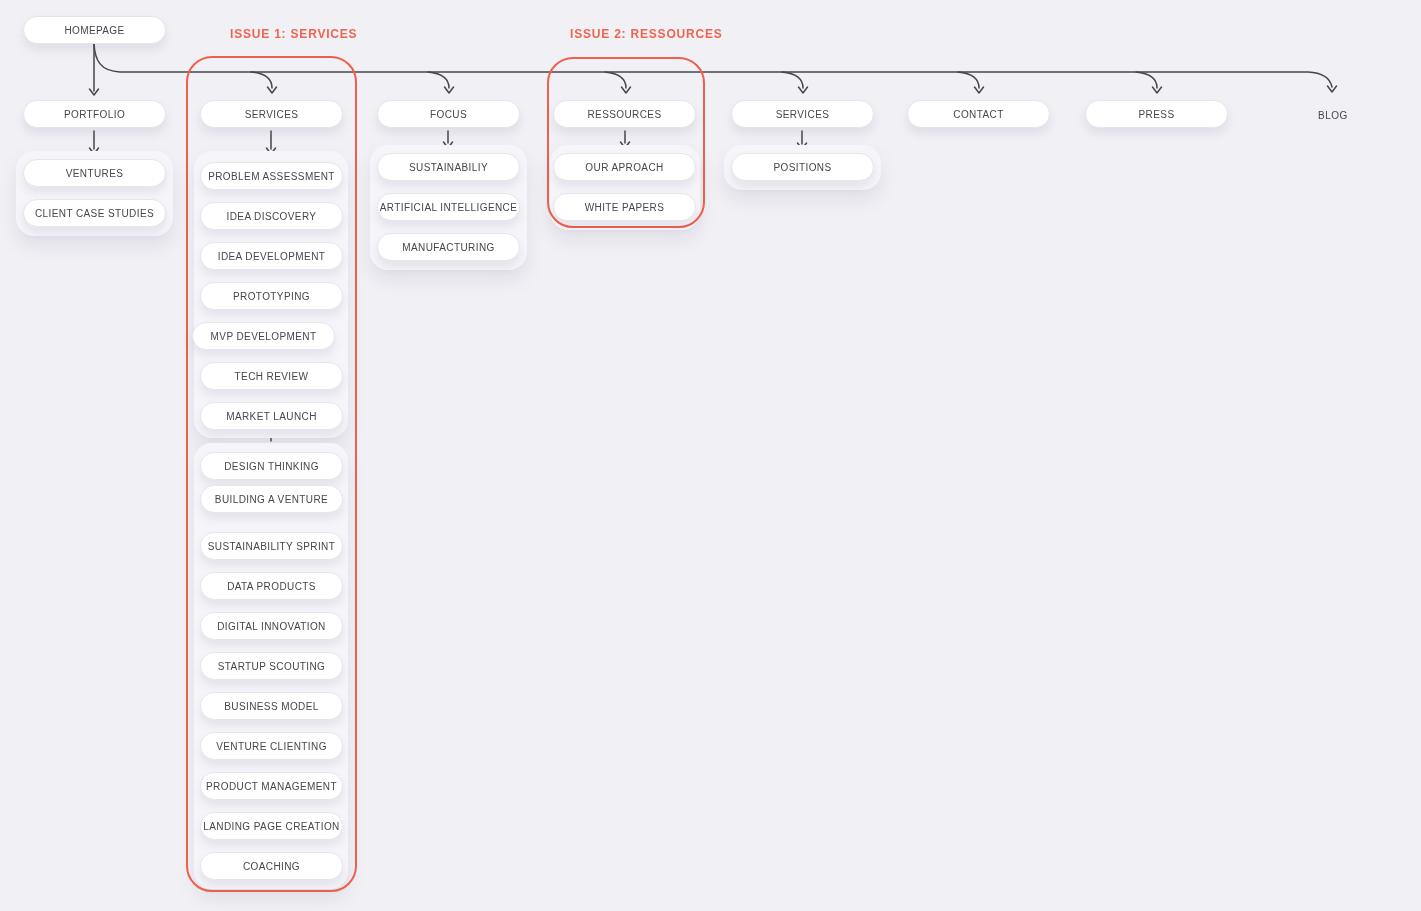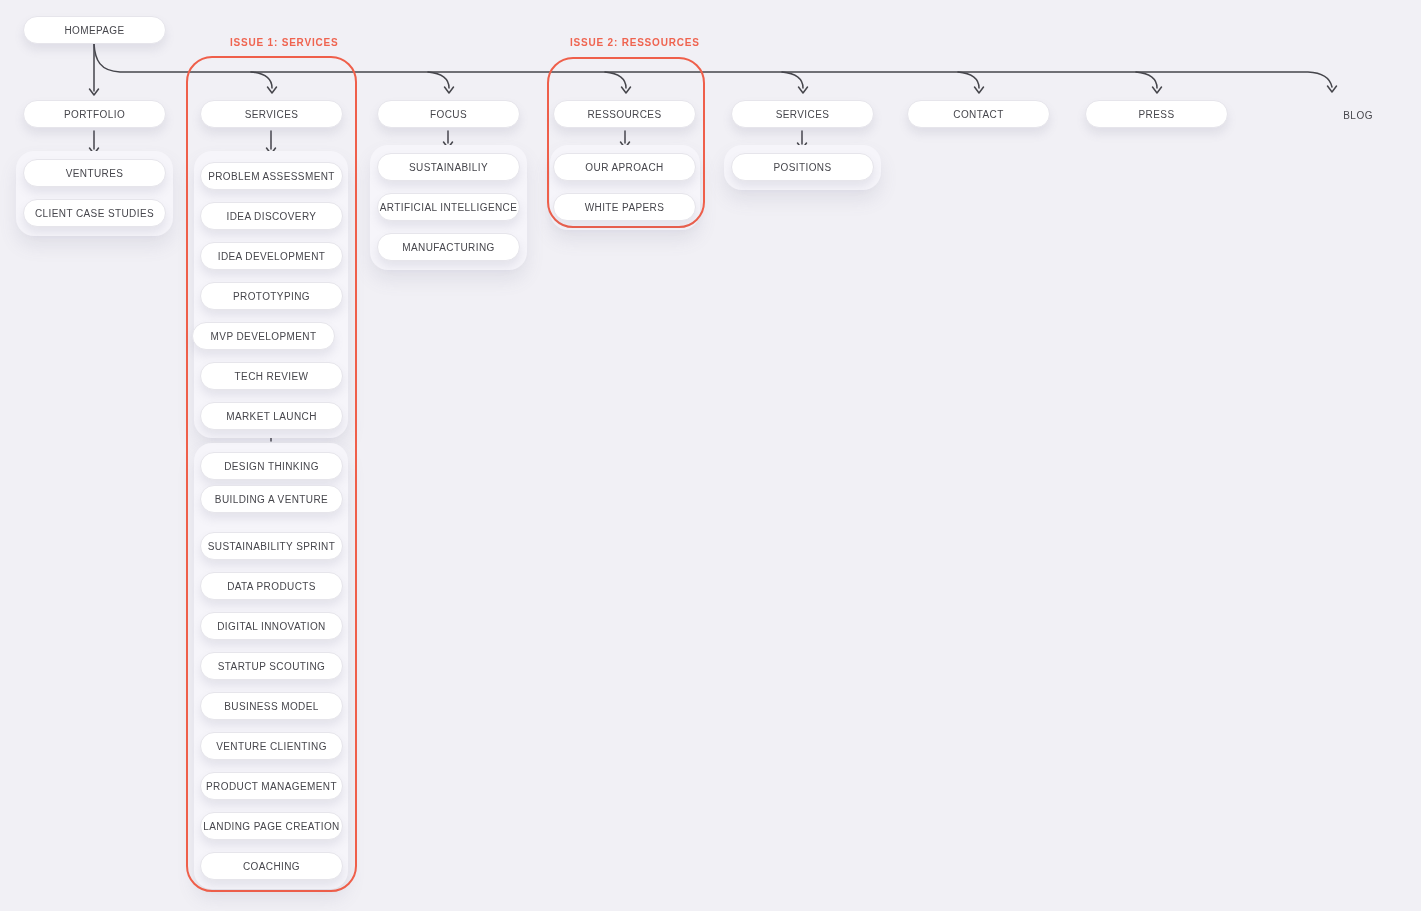--- a/index.html
+++ b/index.html
@@ -40,34 +40,33 @@
   }
   .issue-box{
     position:absolute;
     border:2.5px solid #EF5F4A;
     border-radius:26px;
     box-sizing:border-box;
     background:transparent;
   }
   .issue-label{
     position:absolute;
-    font-size:10px;
+    font-size:12px;
     font-weight:bold;
     letter-spacing:0.8px;
     color:#EF6450;
     white-space:nowrap;
-    margin-top:10px;
   }
   .plain-label{
     position:absolute;
     font-size:10px;
     letter-spacing:0.5px;
     color:#46464C;
     width:80px;
-    text-align:right;
+    text-align:center;
     white-space:nowrap;
   }
 </style>
 </head>
 <body>
 
 <div class="canvas">
 
   <svg class="connector-layer" width="1421" height="911" viewBox="0 0 1421 911">
     <g stroke="#45454B" stroke-width="1.5" fill="none" stroke-linecap="round" stroke-linejoin="round">

